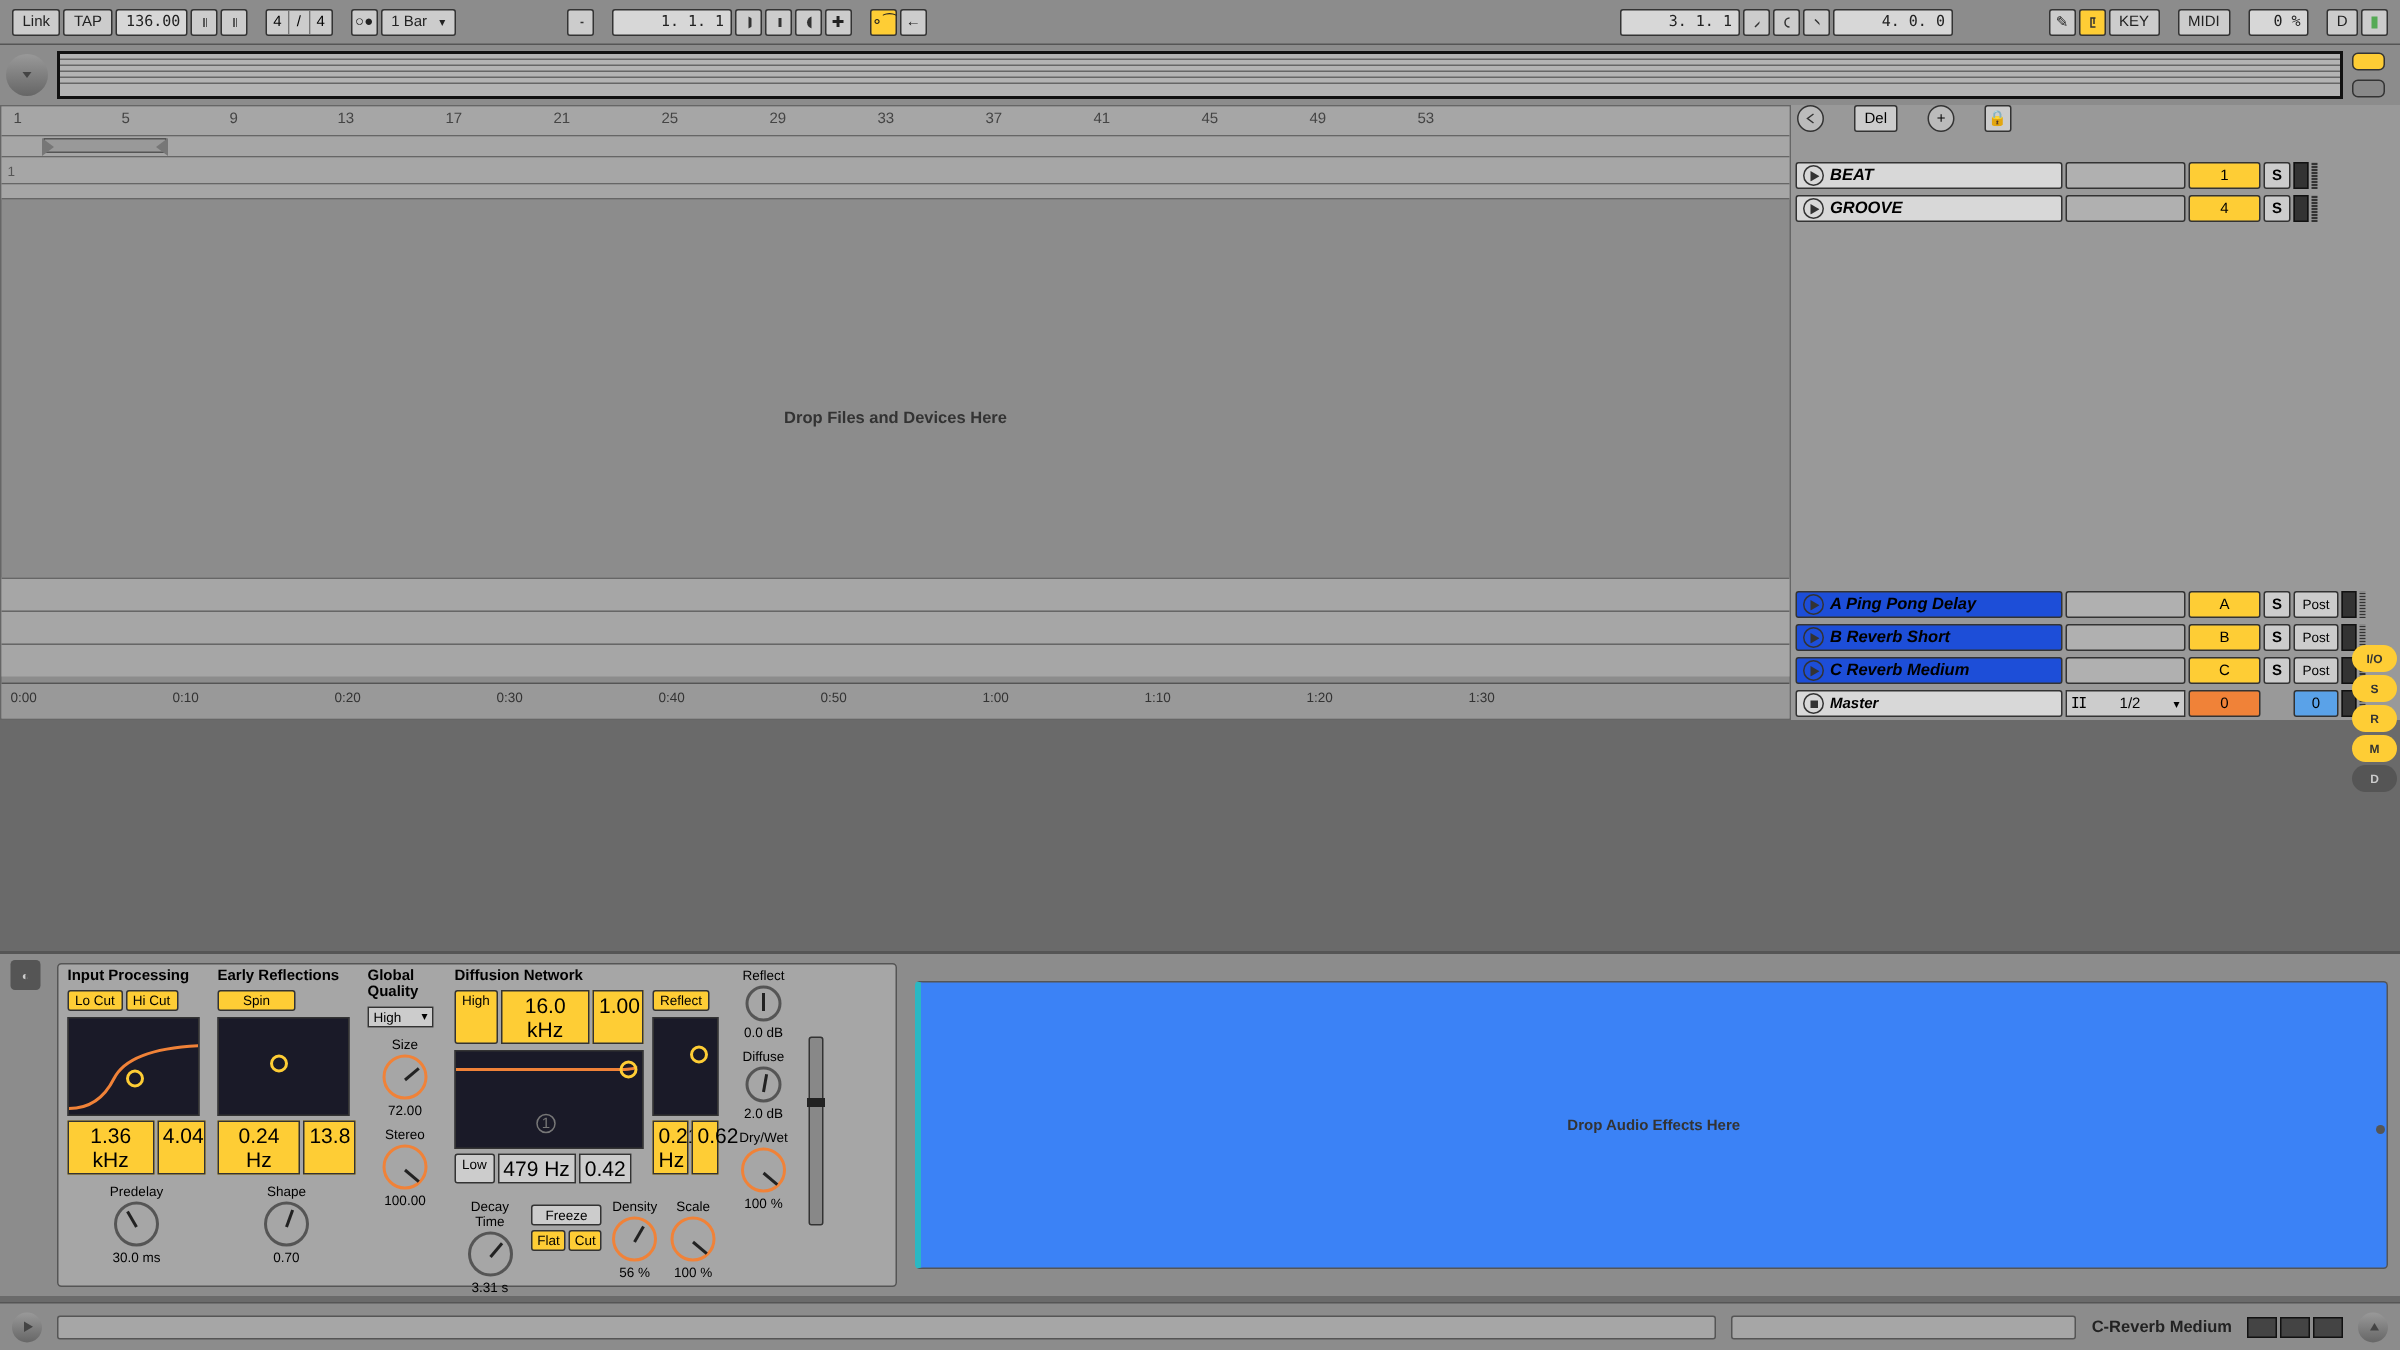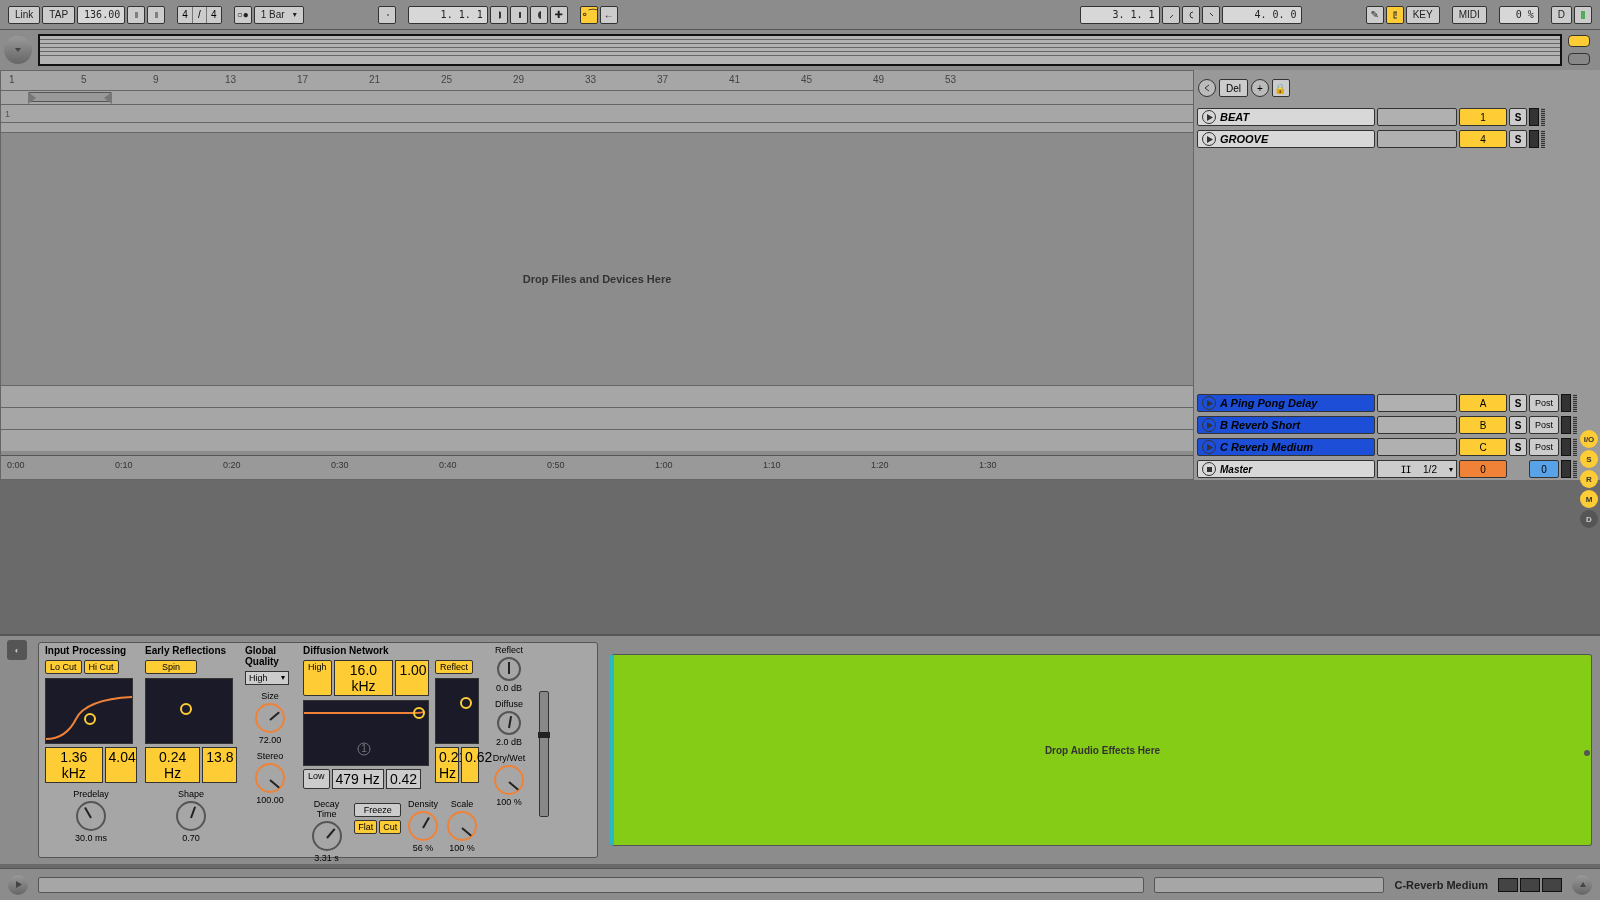--- a/index.html
+++ b/index.html
@@ -37,40 +37,40 @@
 .loop::after{content:"";position:absolute;right:-2px;top:-1px;width:0;height:0;border-top:6px solid transparent;border-bottom:6px solid transparent;border-right:8px solid #777}
 .lane{height:18px;background:#a6a6a6;border-bottom:1px solid #666;position:relative;padding-left:4px;font-size:9px;color:#555;line-height:18px}
 .drop{position:absolute;left:0;right:0;top:78px;bottom:70px;display:flex;align-items:center;justify-content:center;color:#333;font-weight:bold;font-size:11px}
 .btmlanes{position:absolute;bottom:28px;left:0;right:0}
 .btmlane{height:22px;background:#a6a6a6;border-top:1px solid #666}
 .pager{position:absolute;bottom:5px;right:6px;font-size:18px;color:#111;font-weight:bold;letter-spacing:1px}
 .timeruler{position:absolute;bottom:0;height:24px;left:0;right:0;background:#999;border-top:1px solid #555}
 .trnum{position:absolute;top:4px;font-size:9px;color:#333}
 
 .trk-col{width:406px;background:#999;display:flex;flex-direction:column;overflow:hidden}
-.trk-top{height:36px;display:flex;align-items:center;gap:3px;padding:0 4px}
+.trk-top{height:36px;display:flex;gap:20px;padding:0 4px}
 .circ{width:18px;height:18px;border-radius:10px;border:1px solid #333;background:#bbb;display:flex;align-items:center;justify-content:center}
 .trkbtn{background:#ccc;border:1px solid #333;height:18px;padding:0 6px;display:flex;align-items:center;font-size:10px;border-radius:2px}
 
 .trkrow{height:22px;display:flex;align-items:center;gap:2px;padding:0 3px}
 .trkname{width:178px;height:18px;background:#d8d8d8;border:1px solid #333;display:flex;align-items:center;padding-left:4px;font-style:italic;font-weight:bold;font-size:11px;border-radius:2px}
 .trkname.g{background:#1d4ed8}
 .tplay{width:14px;height:14px;border-radius:8px;border:1px solid #333;margin-right:4px;display:inline-flex;align-items:center;justify-content:center}
 .slot{width:80px;height:18px;border:1px solid #333;background:#b0b0b0;border-radius:2px}
 .assign{width:48px;height:18px;background:#fecd35;border:1px solid #333;display:flex;align-items:center;justify-content:center;font-size:10px;border-radius:2px}
 .assign.o{background:#f08238}
 .assign.b{background:#5aa2e8}
 .s-btn{width:18px;height:18px;border:1px solid #333;background:#ccc;display:flex;align-items:center;justify-content:center;font-size:10px;font-weight:bold;border-radius:2px}
 .post{width:30px;height:18px;border:1px solid #333;background:#ccc;display:flex;align-items:center;justify-content:center;font-size:9px;border-radius:2px}
 .meter{width:10px;height:18px;background:#333;border:1px solid #111}
 .grip{width:4px;height:18px;background:repeating-linear-gradient(0deg,#333,#333 1px,#888 1px,#888 2px)}
 .trk-spacer{flex:1}
 
 .side-chips{position:absolute;right:2px;top:430px;display:flex;flex-direction:column;gap:2px}
-.schip{width:18px;height:18px;border-radius:10px;display:flex;align-items:center;justify-content:center;font-size:8px;font-weight:bold;color:#333}
+.schip{width:30px;height:18px;border-radius:10px;display:flex;align-items:center;justify-content:center;font-size:8px;font-weight:bold;color:#333}
 .schip.y{background:#fecd35}
 .schip.g{background:#555;color:#ccc}
 
 .device{position:absolute;left:0;right:0;bottom:36px;height:230px;background:#8c8c8c;border-top:2px solid #555;display:flex}
 .devL{width:34px;display:flex;flex-direction:column;align-items:center;padding-top:4px;gap:4px}
 .devbar{flex:0 0 560px;background:#a6a6a6;border:1px solid #555;border-radius:3px;margin:6px 4px;display:flex;flex-direction:column}
 .devhead{height:20px;display:flex;align-items:center;padding:0 6px;gap:4px}
 .devcirc{width:14px;height:14px;border-radius:8px;background:#fecd35;border:1px solid #333}
 .devtitle{font-style:italic;font-weight:bold;font-size:11px}
 .hand{color:#6a3fd0;font-size:12px}
@@ -87,21 +87,21 @@
 .vbox.off{background:#ccc}
 .klabel{font-size:9px;text-align:center;margin-top:6px}
 .knob{width:30px;height:30px;border-radius:16px;border:2px solid #f08238;background:#a6a6a6;position:relative;margin:2px auto}
 .knob.g{border-color:#555}
 .knob::after{content:"";position:absolute;width:2px;height:12px;background:#222;left:50%;top:3px;transform-origin:bottom center;transform:translateX(-50%) rotate(var(--r,0deg))}
 .kval{font-size:9px;text-align:center}
 .sel{background:#ccc;border:1px solid #333;font-size:9px;padding:1px 3px;width:44px;display:flex;justify-content:space-between}
 .sel::after{content:"▾";font-size:8px}
 .vslide{width:10px;height:126px;background:#888;border:1px solid #333;position:relative;border-radius:2px}
 .vslide::after{content:"";position:absolute;left:-2px;right:-2px;height:6px;background:#222;top:var(--t,30%)}
-.devR{flex:1;display:flex;align-items:center;justify-content:center;color:#333;font-weight:bold;font-size:11px;border:1px solid #555;margin:18px 8px;border-radius:3px;background:#84cc16;border-left:4px solid #2ab8c3}
+.devR{flex:1;display:flex;align-items:center;justify-content:center;color:#333;font-weight:bold;font-size:11px;border:1px solid #555;margin:18px 8px;border-radius:3px;background:#3b82f6;border-left:4px solid #2ab8c3}
 .dr-dot{position:absolute;right:10px;top:50%;width:6px;height:6px;border-radius:3px;background:#555}
 
 .status{position:absolute;left:0;right:0;bottom:0;height:32px;background:#8c8c8c;border-top:1px solid #555;display:flex;align-items:center;gap:10px;padding:0 8px}
 .pbig{width:20px;height:20px;border-radius:11px;background:linear-gradient(#999,#666);display:flex;align-items:center;justify-content:center}
 .sbar{height:16px;background:#a6a6a6;border:1px solid #555;flex:1;border-radius:2px}
 .stxt{font-weight:bold;font-size:11px;color:#222}
 .sthumbs{display:flex;gap:2px}
 .sth{width:20px;height:14px;background:#444;border:1px solid #111}
 </style>
 </head>
@@ -350,21 +350,21 @@
   <div class="trkrow">
     <div class="trkname">
       <span class="tplay">
             <svg width="7" height="7">
               <rect x="1" y="1" width="5" height="5" fill="#333"></rect>
             </svg>
           </span>
       <span>Master</span>
     </div>
     <div class="sel" style="width:80px;height:18px;align-items:center">
-          <span style="margin-left:20px">ⵊⵊ</span>
+          <span style="margin-left:0">ⵊⵊ</span>
           <span>1/2</span>
         </div>
     <div class="assign o">0</div>
     <div style="width:18px"></div>
     <div class="assign b" style="width:30px">0</div>
     <div class="meter"></div>
     <div class="grip"></div>
   </div>
  </div>
 </div>

